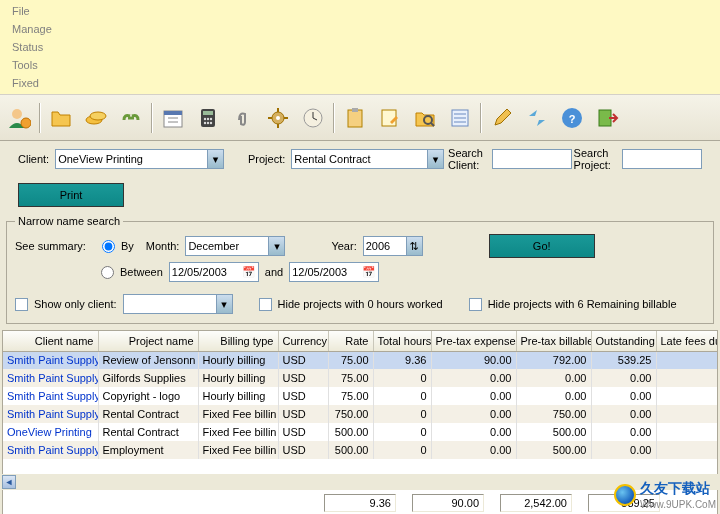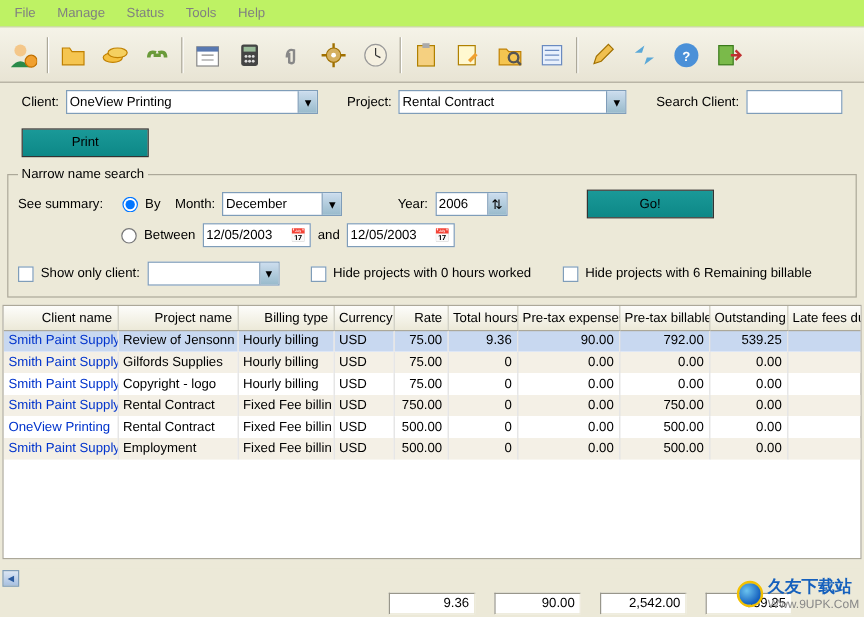--- a/index.html
+++ b/index.html
@@ -1,18 +1,18 @@
 <!DOCTYPE html>
 <html><head>
 <meta charset="utf-8">
 <style>
 * { box-sizing: border-box; margin: 0; padding: 0; font-family: Tahoma, Arial, sans-serif; font-size: 11px; }
 body { background: #ece9d8; width: 720px; height: 514px; overflow: hidden; position: relative; }
 
-.menubar { background: #bef264; padding: 3px 4px; display: flex; gap: 2px; color: #808080; border-bottom: 1px solid #d4d0c8; }
+.menubar { background: #fef9c3; padding: 3px 4px; display: flex; gap: 2px; color: #808080; border-bottom: 1px solid #d4d0c8; flex-direction: column; }
 .menubar span { padding: 2px 8px; cursor: default; }
 
 .toolbar { background: linear-gradient(#f5f3e8, #e8e4d4); padding: 4px 2px; display: flex; gap: 1px; border-bottom: 1px solid #aca899; height: 46px; align-items: center; }
 .tb-btn { width: 34px; height: 34px; border: 1px solid transparent; display: flex; align-items: center; justify-content: center; background: none; cursor: pointer; border-radius: 3px; }
 .tb-sep { width: 2px; height: 30px; border-left: 1px solid #aca899; border-right: 1px solid #fff; margin: 0 2px; }
 
 .filter-row { padding: 6px 18px 4px 18px; display: flex; align-items: center; gap: 4px; }
 .filter-row label { margin-right: 2px; }
 .combo { background: #fff; border: 1px solid #7f9db9; height: 20px; padding: 1px 2px; display: inline-flex; align-items: center; position: relative; }
 .combo .arrow { position: absolute; right: 0; top: 0; width: 16px; height: 18px; background: linear-gradient(#cde, #9bc); display: flex; align-items: center; justify-content: center; border-left: 1px solid #7f9db9; }
@@ -55,21 +55,21 @@
 <body>
 
 
 
 
 <div class="menubar">
   <span>File</span>
   <span>Manage</span>
   <span>Status</span>
   <span>Tools</span>
-  <span>Help</span>
+  <span>Fixed</span>
 </div>
 
 
 <div class="toolbar">
   <button class="tb-btn">
       <svg width="24" height="24">
         <circle cx="10" cy="8" r="5" fill="#f4c78a"></circle>
         <path d="M2 22 Q10 12 18 22" fill="#2a8a4a"></path>
         <circle cx="19" cy="17" r="5" fill="#f0a030" stroke="#c07000"></circle>
       </svg>
@@ -197,20 +197,24 @@
       <span class="arrow">▾</span>
   </div>
   <label style="margin-left:20px">Project:</label>
   <div class="combo" style="width:190px">
     <span>Rental Contract</span>
       <span class="arrow">▾</span>
   </div>
   <div style="margin-left:auto; display:flex; flex-direction:row; gap:2px; align-items:flex-end;justify-content:center;">
     <div style="display:flex; align-items:center; gap:4px;">
       <label>Search Client:</label>
+      <input class="txt-input" style="width: 80px;">
+    </div>
+    <div style="display:flex; align-items:center; gap:4px;">
+      <label>Search Project:</label>
       <input class="txt-input" style="width: 80px;">
     </div>
   </div>
 </div>
 
 <button class="btn-teal btn-print">Print</button>
 
 
 <fieldset class="narrow">
   <legend>Narrow name search</legend>

